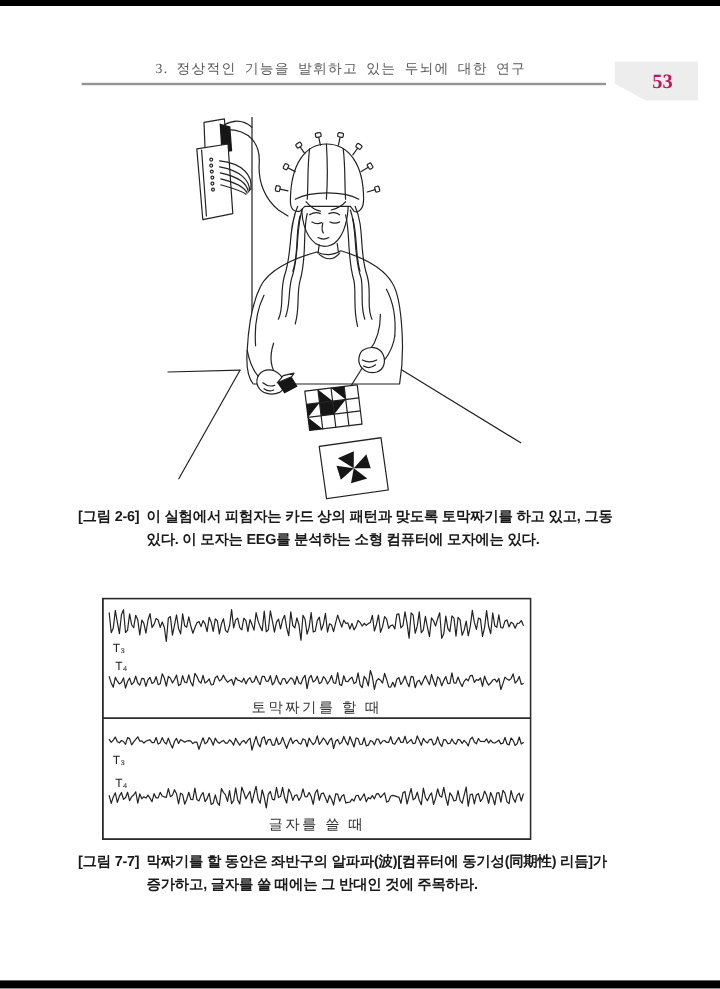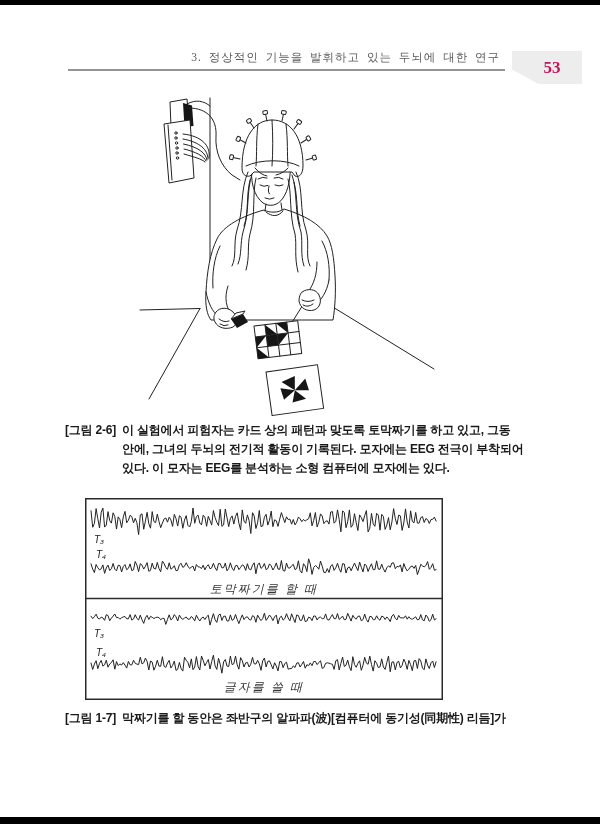--- a/index.html
+++ b/index.html
@@ -2,32 +2,32 @@
 <html><head>
 <meta charset="utf-8">
 <style>
   html,body{margin:0;padding:0;background:#ffffff;}
   .page{position:relative;width:600px;height:824px;background:#fff;overflow:hidden;
         font-family:"Liberation Sans","DejaVu Sans",sans-serif;color:#1c1c1c;}
   .edge-bar{position:absolute;left:0;width:600px;background:#000;}
   .edge-bar.top{top:0;height:5px;}
   .edge-bar.bottom{top:817px;height:7px;}
 
-  .running-title{position:absolute;left:68px;top:50px;width:432px;text-align:right;
+  .running-title{position:absolute;left:68px;top:50px;width:432px;text-align:center;
         font-family:"Liberation Serif","DejaVu Serif",serif;font-size:11.5px;color:#585858;
         letter-spacing:1px;word-spacing:3px;white-space:nowrap;}
   .header-rule{position:absolute;left:68px;top:69px;width:437px;height:2px;background:#949494;}
   .page-tab{position:absolute;left:512px;top:51px;width:70px;height:33px;background:#ededed;
         clip-path:polygon(0 0,100% 0,100% 100%,38% 100%,0 56%);
         display:flex;align-items:center;justify-content:center;}
   .page-tab span{font-family:"Liberation Serif","DejaVu Serif",serif;font-weight:bold;
         font-size:17px;color:#be185d;padding-left:10px;}
 
   .illustration{position:absolute;left:70px;top:86px;width:430px;height:336px;}
-  .eeg-figure{position:absolute;left:85px;top:498px;width:358px;height:230px;font-style:italic;}
+  .eeg-figure{position:absolute;left:85px;top:498px;width:358px;height:230px;}
 
   .caption{position:absolute;display:flex;font-size:12px;font-weight:bold;color:#191919;
         line-height:19px;letter-spacing:-0.2px;}
   .caption .cap-label{white-space:nowrap;margin-right:6px;}
   .caption .cap-lines div{white-space:nowrap;}
   #cap26{left:65px;top:421px;}
   #cap27{left:65px;top:709px;}
 
   svg .ink{stroke:#222;fill:none;stroke-width:1;stroke-linecap:round;stroke-linejoin:round;}
   svg .inkfill{stroke:#222;fill:#fff;stroke-width:1;stroke-linejoin:round;}
@@ -198,21 +198,20 @@
         <polygon points="26,22 36,32 22,34" class="dark"></polygon>
         <polygon points="26,22 14,30 12,18" class="dark"></polygon>
       </g>
     </svg>
   </div>
 
   <div class="caption" id="cap26">
     <span class="cap-label">[그림 2-6]</span>
     <div class="cap-lines">
       <div>이 실험에서 피험자는 카드 상의 패턴과 맞도록 토막짜기를 하고 있고, 그동</div>
-      <div>안에, 그녀의 두뇌의 전기적 활동이 기록된다. 모자에는 EEG 전극이 부착되어</div>
       <div>있다. 이 모자는 EEG를 분석하는 소형 컴퓨터에 모자에는 있다.</div>
     </div>
   </div>
 
   <div class="eeg-figure">
     <svg viewBox="0 0 358 202" width="358" height="202">
       <rect x="0.75" y="0.75" width="356.5" height="200.5" fill="none" stroke="#2b2b2b" stroke-width="1.5"></rect>
       <line x1="0.75" y1="100.5" x2="357.25" y2="100.5" stroke="#2b2b2b" stroke-width="1.5"></line>
       <g>
         <path id="tr-p1t3" class="ink" stroke-width="0.85" d="M6.0,12.8L7.7,29.3L9.4,25.4L11.1,10.6L12.8,20.7L14.5,30.0L16.2,14.3L17.9,10.1L19.6,29.1L21.3,27.1L23.0,13.6L24.7,22.6L26.4,25.1L28.1,14.8L29.8,18.5L31.5,31.1L33.2,18.8L34.9,21.5L36.6,29.7L38.3,18.9L40.0,13.4L41.7,24.8L43.4,22.3L45.1,17.3L46.8,18.6L48.5,24.8L50.2,20.3L51.9,24.7L53.6,36.6L55.3,16.9L57.0,15.8L58.7,31.3L60.4,23.2L62.1,14.3L63.8,25.7L65.5,30.2L67.2,13.6L68.9,23.5L70.6,24.7L72.3,16.1L74.0,23.5L75.7,29.7L77.4,25.1L79.1,20.9L80.8,20.0L82.5,24.2L84.2,19.2L85.9,21.9L87.6,28.4L89.3,16.4L91.0,20.5L92.7,28.1L94.4,17.7L96.1,19.3L97.8,30.3L99.5,22.1L101.2,17.6L102.9,27.3L104.6,29.0L106.3,23.7L108.0,10.0L109.7,25.3L111.4,18.6L113.1,17.1L114.8,25.0L116.5,26.9L118.2,17.2L119.9,19.2L121.6,28.3L123.3,18.3L125.0,22.5L126.7,27.1L128.4,12.6L130.1,19.6L131.8,24.2L133.5,27.6L135.2,11.3L136.9,28.4L138.6,26.9L140.3,11.0L142.0,19.7L143.7,28.7L145.4,20.5L147.1,17.9L148.8,26.1L150.5,18.4L152.2,14.8L153.9,25.2L155.6,31.8L157.3,11.9L159.0,23.1L160.7,25.3L162.4,16.9L164.1,22.6L165.8,35.5L167.5,14.7L169.2,18.0L170.9,30.5L172.6,24.8L174.3,12.5L176.0,28.6L177.7,28.0L179.4,19.2L181.1,16.3L182.8,27.1L184.5,22.2L186.2,13.1L187.9,28.7L189.6,21.8L191.3,22.8L193.0,28.4L194.7,21.1L196.4,14.6L198.1,19.7L199.8,24.6L201.5,18.8L203.2,21.6L204.9,21.1L206.6,26.2L208.3,21.5L210.0,26.9L211.7,24.2L213.4,19.0L215.1,20.8L216.8,23.7L218.5,21.4L220.2,23.1L221.9,21.7L223.6,20.8L225.3,14.8L227.0,27.8L228.7,22.4L230.4,14.5L232.1,28.9L233.8,24.2L235.5,15.9L237.2,18.0L238.9,25.6L240.6,23.3L242.3,22.8L244.0,26.1L245.7,14.0L247.4,13.6L249.1,25.2L250.8,23.3L252.5,11.9L254.2,21.5L255.9,33.8L257.6,12.8L259.3,14.6L261.0,29.7L262.7,23.8L264.4,11.9L266.1,29.3L267.8,26.9L269.5,15.7L271.2,24.7L272.9,32.5L274.6,16.9L276.3,19.5L278.0,23.6L279.7,17.6L281.4,12.6L283.1,33.9L284.8,30.2L286.5,15.4L288.2,25.7L289.9,28.3L291.6,15.3L293.3,17.1L295.0,32.2L296.7,16.4L298.4,18.5L300.1,31.4L301.8,27.1L303.5,19.6L305.2,31.8L306.9,24.0L308.6,10.6L310.3,20.7L312.0,26.5L313.7,17.1L315.4,17.9L317.1,32.4L318.8,25.0L320.5,10.9L322.2,24.1L323.9,30.0L325.6,12.8L327.3,23.4L329.0,24.8L330.7,14.4L332.4,25.1L334.1,25.2L335.8,19.6L337.5,18.6L339.2,24.5L340.9,20.5L342.6,21.6L344.3,25.5L346.0,21.5L347.7,21.3L349.4,19.1L351.1,23.1"></path>
@@ -225,20 +224,21 @@
         <path id="tr-p2t3" class="ink" stroke-width="0.85" d="M6.0,118.2L7.7,120.6L9.4,118.7L11.1,116.2L12.8,120.1L14.5,121.0L16.2,119.1L17.9,119.9L19.6,122.3L21.3,116.7L23.0,117.5L24.7,122.7L26.4,120.2L28.1,118.1L29.8,116.0L31.5,119.7L33.2,119.4L34.9,121.2L36.6,119.7L38.3,118.9L40.0,118.5L41.7,120.8L43.4,120.8L45.1,116.6L46.8,122.1L48.5,120.9L50.2,116.7L51.9,120.4L53.6,122.0L55.3,117.1L57.0,121.8L58.7,125.4L60.4,119.9L62.1,117.3L63.8,121.5L65.5,118.4L67.2,119.3L68.9,120.5L70.6,119.5L72.3,119.2L74.0,119.6L75.7,121.7L77.4,120.4L79.1,120.4L80.8,126.4L82.5,121.3L84.2,116.8L85.9,121.9L87.6,120.5L89.3,116.6L91.0,118.8L92.7,123.0L94.4,117.1L96.1,120.1L97.8,121.4L99.5,120.0L101.2,119.0L102.9,121.2L104.6,121.2L106.3,118.5L108.0,120.1L109.7,122.9L111.4,117.2L113.1,120.5L114.8,123.0L116.5,120.1L118.2,119.0L119.9,121.6L121.6,118.8L123.3,117.2L125.0,127.1L126.7,121.1L128.4,115.7L130.1,121.7L131.8,124.4L133.5,117.2L135.2,116.0L136.9,122.5L138.6,118.3L140.3,118.1L142.0,123.0L143.7,123.0L145.4,116.9L147.1,122.4L148.8,121.3L150.5,116.5L152.2,121.4L153.9,125.6L155.6,120.8L157.3,116.9L159.0,121.6L160.7,119.3L162.4,118.8L164.1,121.4L165.8,122.1L167.5,117.7L169.2,118.6L170.9,124.3L172.6,117.1L174.3,120.1L176.0,122.6L177.7,120.6L179.4,115.2L181.1,122.4L182.8,120.0L184.5,117.0L186.2,119.2L187.9,122.6L189.6,118.9L191.3,117.1L193.0,125.9L194.7,119.7L196.4,118.2L198.1,122.1L199.8,120.6L201.5,115.7L203.2,120.0L204.9,122.8L206.6,115.8L208.3,120.2L210.0,124.5L211.7,117.0L213.4,117.5L215.1,122.4L216.8,122.2L218.5,116.8L220.2,123.5L221.9,123.0L223.6,119.2L225.3,119.7L227.0,122.7L228.7,118.0L230.4,118.0L232.1,122.0L233.8,119.5L235.5,119.1L237.2,120.7L238.9,120.6L240.6,115.9L242.3,121.6L244.0,122.1L245.7,119.2L247.4,116.5L249.1,120.7L250.8,120.7L252.5,115.5L254.2,121.5L255.9,120.0L257.6,118.1L259.3,121.8L261.0,121.3L262.7,115.3L264.4,119.1L266.1,123.1L267.8,117.3L269.5,119.9L271.2,121.1L272.9,118.3L274.6,118.0L276.3,122.8L278.0,121.6L279.7,116.1L281.4,121.5L283.1,124.1L284.8,118.4L286.5,118.6L288.2,121.7L289.9,121.6L291.6,117.8L293.3,120.9L295.0,122.2L296.7,118.2L298.4,118.8L300.1,121.5L301.8,118.9L303.5,120.8L305.2,123.6L306.9,118.0L308.6,116.4L310.3,120.3L312.0,121.9L313.7,117.4L315.4,119.9L317.1,119.8L318.8,120.1L320.5,117.8L322.2,121.2L323.9,118.7L325.6,120.8L327.3,121.2L329.0,120.1L330.7,118.8L332.4,121.9L334.1,121.4L335.8,116.6L337.5,121.9L339.2,122.8L340.9,117.0L342.6,119.0L344.3,123.3L346.0,121.7L347.7,116.2L349.4,122.0L351.1,120.8"></path>
         <text x="9" y="139" font-size="10" fill="#1c1c1c">T₃</text>
         <text x="11" y="158" font-size="10" fill="#1c1c1c">T₄</text>
         <path id="tr-p2t4" class="ink" stroke-width="0.85" d="M6.0,165.0L7.7,171.5L9.4,166.1L11.1,162.7L12.8,170.7L14.5,165.4L16.2,162.4L17.9,168.1L19.6,166.8L21.3,162.2L23.0,169.2L24.7,166.0L26.4,164.5L28.1,161.8L29.8,171.2L31.5,163.6L33.2,167.6L34.9,165.9L36.6,167.1L38.3,164.6L40.0,167.1L41.7,170.1L43.4,163.4L45.1,166.9L46.8,166.9L48.5,162.3L50.2,165.3L51.9,166.1L53.6,166.5L55.3,159.2L57.0,165.9L58.7,164.8L60.4,160.1L62.1,163.4L63.8,172.0L65.5,163.0L67.2,164.1L68.9,172.2L70.6,168.2L72.3,162.2L74.0,168.1L75.7,168.3L77.4,158.7L79.1,168.3L80.8,169.4L82.5,165.0L84.2,162.4L85.9,170.0L87.6,167.5L89.3,163.1L91.0,172.4L92.7,171.3L94.4,164.4L96.1,170.6L97.8,173.1L99.5,159.2L101.2,162.3L102.9,164.4L104.6,169.8L106.3,160.9L108.0,171.7L109.7,169.1L111.4,158.6L113.1,168.6L114.8,171.9L116.5,158.0L118.2,162.4L119.9,167.8L121.6,164.5L123.3,161.5L125.0,171.0L126.7,163.6L128.4,157.2L130.1,167.9L131.8,171.4L133.5,160.3L135.2,166.2L136.9,175.2L138.6,163.9L140.3,161.5L142.0,168.1L143.7,168.5L145.4,158.1L147.1,166.6L148.8,165.8L150.5,158.1L152.2,166.8L153.9,171.2L155.6,159.6L157.3,162.8L159.0,169.0L160.7,164.9L162.4,164.4L164.1,169.0L165.8,166.2L167.5,159.4L169.2,165.8L170.9,166.0L172.6,162.4L174.3,165.8L176.0,172.3L177.7,162.8L179.4,160.1L181.1,168.9L182.8,163.4L184.5,162.8L186.2,166.8L187.9,170.9L189.6,164.7L191.3,168.0L193.0,172.9L194.7,163.5L196.4,163.7L198.1,169.7L199.8,165.5L201.5,164.2L203.2,171.2L204.9,170.6L206.6,170.5L208.3,167.9L210.0,169.5L211.7,165.1L213.4,164.7L215.1,169.0L216.8,166.4L218.5,163.5L220.2,170.2L221.9,166.7L223.6,167.7L225.3,164.9L227.0,167.7L228.7,163.6L230.4,163.4L232.1,166.6L233.8,164.6L235.5,162.7L237.2,170.4L238.9,169.6L240.6,165.3L242.3,164.8L244.0,165.2L245.7,165.8L247.4,166.3L249.1,171.4L250.8,162.7L252.5,161.7L254.2,172.0L255.9,165.4L257.6,159.1L259.3,168.5L261.0,167.2L262.7,162.1L264.4,168.8L266.1,172.6L267.8,158.7L269.5,166.5L271.2,169.3L272.9,165.3L274.6,162.8L276.3,172.3L278.0,167.2L279.7,159.3L281.4,165.1L283.1,166.3L284.8,158.1L286.5,166.6L288.2,173.1L289.9,162.7L291.6,165.2L293.3,169.5L295.0,168.9L296.7,160.8L298.4,168.9L300.1,171.4L301.8,164.6L303.5,158.0L305.2,173.8L306.9,164.1L308.6,163.8L310.3,171.9L312.0,164.4L313.7,163.3L315.4,169.9L317.1,167.4L318.8,161.2L320.5,164.8L322.2,171.4L323.9,162.4L325.6,166.6L327.3,172.7L329.0,162.9L330.7,162.5L332.4,170.5L334.1,160.6L335.8,163.0L337.5,170.2L339.2,171.7L340.9,160.9L342.6,167.0L344.3,170.6L346.0,164.8L347.7,163.0L349.4,169.5L351.1,163.8"></path>
         <text x="179" y="193" font-size="12" fill="#333" text-anchor="middle" letter-spacing="2">글자를 쓸 때</text>
       </g>
     </svg>
   </div>
 
   <div class="caption" id="cap27">
-    <span class="cap-label">[그림 1-7]</span>
+    <span class="cap-label">[그림 7-7]</span>
     <div class="cap-lines">
       <div>막짜기를 할 동안은 좌반구의 알파파(波)[컴퓨터에 동기성(同期性) 리듬]가</div>
+      <div>증가하고, 글자를 쓸 때에는 그 반대인 것에 주목하라.</div>
     </div>
   </div>
 
   <div class="edge-bar bottom"></div>
 </div>
 
 </body></html>

